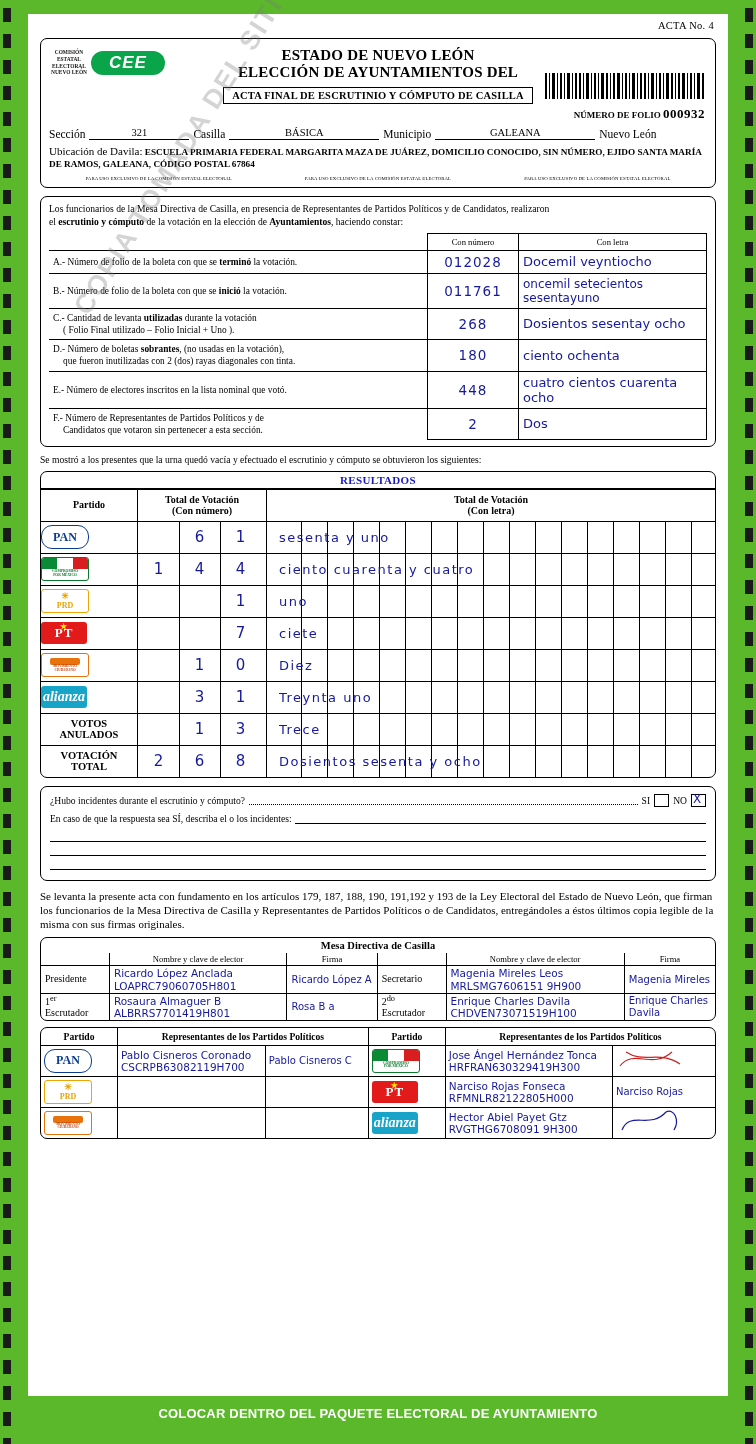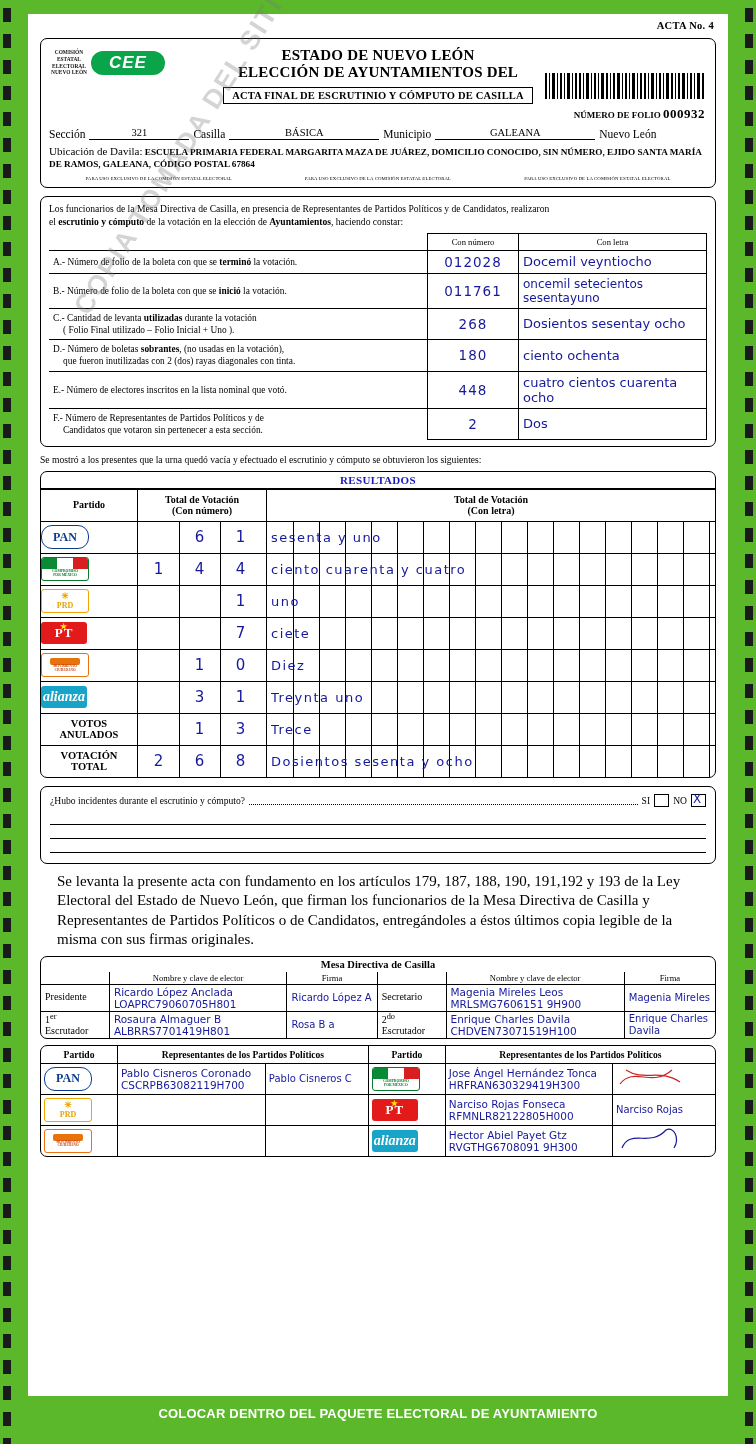--- a/index.html
+++ b/index.html
@@ -23,21 +23,21 @@
     border:14px solid #5cb82b;box-sizing:border-box;background:#fff;
   }
   .page{
     position:absolute;left:14px;top:14px;width:700px;height:1416px;
     background:#fff;
   }
   .inner{padding:6px 12px 0 12px;box-sizing:border-box;position:relative;height:100%;}
 
   .acta-no{
     position:absolute;right:14px;top:6px;
-    font-weight:bold;font-size:10.5px;letter-spacing:.3px;
+    font-weight:normal;font-size:10.5px;letter-spacing:.3px;
   }
 
   
   .hdrbox{
     border:1.6px solid #000;border-radius:7px;margin-top:18px;position:relative;
     padding:6px 8px 4px 8px;
   }
   .cee-logo{
     position:absolute;left:10px;top:10px;display:flex;align-items:center;gap:4px;
   }
@@ -121,21 +121,21 @@
   .restable tr:last-child td{border-bottom:none;}
   .numcell{position:relative;height:100%;}
   .numcell .seg{position:absolute;top:0;bottom:0;border-left:1px solid #000;}
   .numcell .seg.s1{left:41px;}
   .numcell .seg.s2{left:82px;}
   .numdigits{
     position:absolute;left:0;right:0;top:50%;transform:translateY(-50%);
     display:flex;color:#16199c;font-family:"DejaVu Sans",sans-serif;font-size:15px;
   }
   .numdigits span{width:41px;text-align:center;}
-  .letcell{position:relative;height:100%;overflow:hidden;}
+  .letcell{position:relative;height:100%;overflow:hidden;margin-left:8px;}
   .ticks{position:absolute;left:0;top:0;right:0;bottom:0;}
   .ticks i{position:absolute;top:0;bottom:0;border-left:1px solid #000;}
   .lettext{
     position:absolute;left:4px;top:50%;transform:translateY(-50%);
     color:#16199c;font-family:"DejaVu Sans",sans-serif;font-size:13px;letter-spacing:1.5px;
     white-space:nowrap;
   }
   .plabel{font-weight:bold;font-size:10.5px;line-height:1.1;}
 
   
@@ -167,21 +167,21 @@
   .incline{font-size:9.6px;display:flex;align-items:center;gap:4px;}
   .dots{flex:1;border-bottom:1px dotted #000;height:9px;}
   .cbox{width:13px;height:11px;border:1px solid #000;display:inline-block;position:relative;}
   .cbox .mark{position:absolute;left:1px;top:-3px;color:#16199c;font-size:12px;
     font-family:"DejaVu Sans",sans-serif;}
   .inc2{font-size:9.6px;margin-top:6px;display:flex;align-items:flex-end;gap:3px;}
   .lines{margin-top:4px;}
   .lines div{border-bottom:1px solid #000;height:13px;}
 
   
-  .legal{font-size:15px;line-height:1.3;margin-top:8px;margin-left:17px;}
+  .legal{font-size:11px;line-height:1.3;margin-top:8px;}
 
   
   .mesabox{border:1.6px solid #000;border-radius:7px;margin-top:6px;}
   .mesa-title{text-align:center;font-weight:bold;font-size:10.5px;padding:2px 0;}
   .mesatable{width:100%;border-collapse:collapse;font-size:8.6px;}
   .mesatable td{border:1px solid #000;padding:1px 4px;vertical-align:middle;}
   .mesatable td.edge-l{border-left:none;}
   .mesatable td.edge-r{border-right:none;}
   .mesatable tr.hdr td{text-align:center;font-size:8.6px;border-top:none;border-bottom:none;}
   .mesatable tr:last-child td{border-bottom:none;}
@@ -850,20 +850,24 @@
         <div class="incline">
           <span>¿Hubo incidentes durante el escrutinio y cómputo?</span>
           <span class="dots"></span>
           <span>SI</span>
           <span class="cbox"></span>
           <span>NO</span>
           <span class="cbox">
               <span class="mark">X</span>
             </span>
         </div>
+        <div class="inc2">
+          <span>En caso de que la respuesta sea SÍ, describa el o los incidentes:</span>
+          <span class="dots" style="border-bottom:1px solid #000"></span>
+        </div>
         <div class="lines">
           <div></div>
           <div></div>
           <div></div>
         </div>
       </div>
 
       <div class="legal">Se levanta la presente acta con fundamento en los artículos 179, 187, 188, 190, 191,192 y 193 de la Ley Electoral del Estado de Nuevo León, que firman los funcionarios de la Mesa Directiva de Casilla y Representantes de  Partidos Políticos o de Candidatos, entregándoles a éstos últimos copia legible de la misma con sus firmas originales.</div>
 
       <div class="mesabox">

